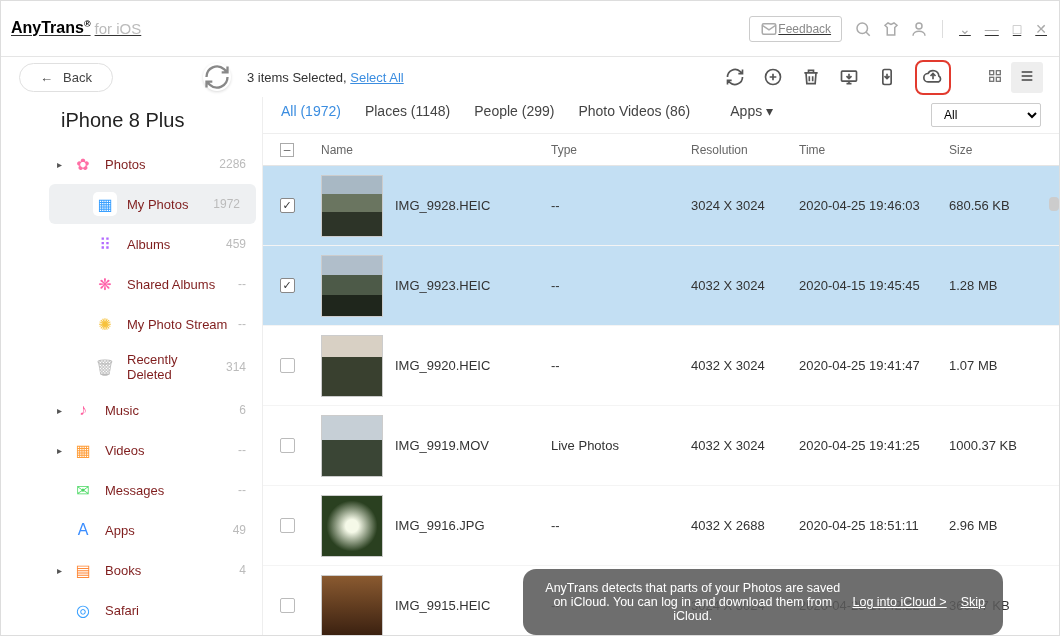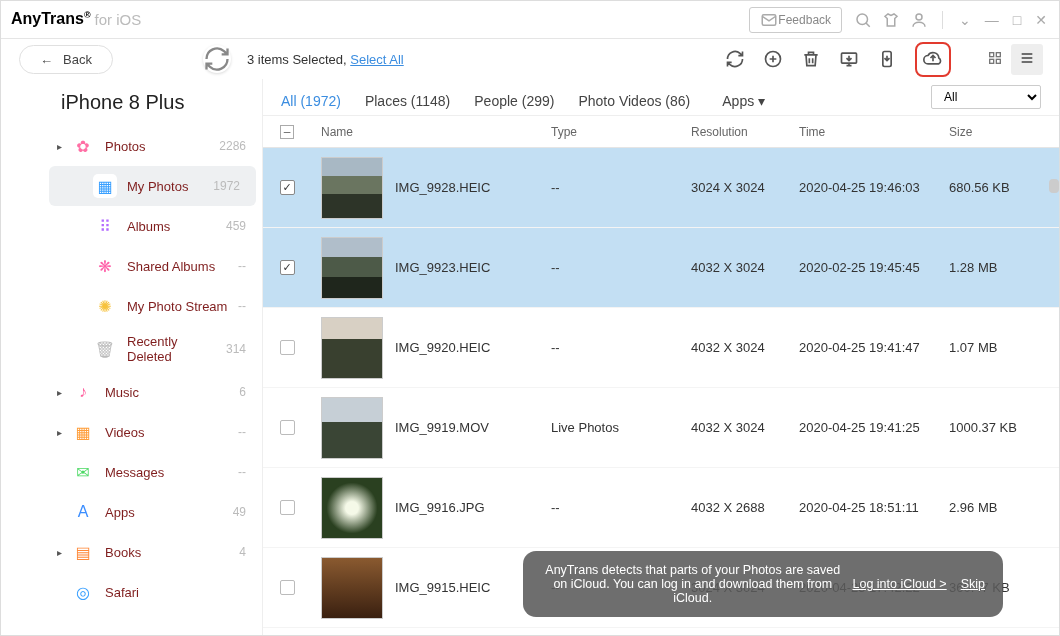--- a/index.html
+++ b/index.html
@@ -1,17 +1,17 @@
 <!DOCTYPE html>
 <html><head>
 <meta charset="utf-8">
 <style>
 * { box-sizing: border-box; margin: 0; padding: 0; }
 body { font-family: -apple-system, "Segoe UI", Arial, sans-serif; font-size: 13px; color: #333; background: #fff; width: 1060px; height: 636px; overflow: hidden; border: 1px solid #ddd; }
-.titlebar { height: 38px; display: flex; align-items: center; padding: 0 10px; border-bottom: 1px solid #e5e5e5; }
+.titlebar { height: 56px; display: flex; align-items: center; padding: 0 10px; border-bottom: 1px solid #e5e5e5; text-decoration: underline; }
 .app-title { font-size: 16px; font-weight: 600; color: #000; }
 .app-title sup { font-size: 9px; }
 .app-sub { color: #bbb; font-size: 15px; margin-left: 4px; }
 .tb-spacer { flex: 1; }
 .feedback-btn { display: flex; align-items: center; border: 1px solid #ccc; border-radius: 3px; padding: 3px 10px; color: #888; font-size: 12px; cursor: pointer; }
 .tb-icons { display: flex; align-items: center; gap: 10px; margin-left: 12px; }
 .tb-icon { width: 18px; height: 18px; color: #aaa; cursor: pointer; display: inline-flex; align-items: center; justify-content: center; }
 .tb-divider { width: 1px; height: 18px; background: #ddd; margin: 0 4px; }
 .win-ctrl { font-size: 14px; color: #aaa; cursor: pointer; padding: 0 2px; }
 
@@ -32,21 +32,21 @@
 .device-title { font-size: 20px; font-weight: 400; color: #222; padding: 6px 0 12px 18px; }
 .cat-item { display: flex; align-items: center; padding: 8px 16px 8px 14px; cursor: pointer; }
 .cat-item .arrow { width: 10px; font-size: 10px; color: #555; margin-right: 4px; }
 .cat-item .ico { width: 24px; height: 24px; margin-right: 10px; display: inline-flex; align-items: center; justify-content: center; border-radius: 5px; }
 .cat-item .label { flex: 1; color: #7f1d1d; }
 .cat-item .count { color: #bbb; font-size: 12px; }
 .cat-item.sub { padding-left: 36px; }
 .cat-item.selected { background: #eef0f2; border-radius: 6px; margin: 0 6px; padding-left: 30px; }
 
 .content { flex: 1; display: flex; flex-direction: column; position: relative; }
-.filter-tabs { display: flex; align-items: flex-end; padding: 6px 18px; gap: 32px; border-bottom: 1px solid #eee; }
+.filter-tabs { display: flex; align-items: flex-start; padding: 6px 18px; gap: 40px; border-bottom: 1px solid #eee; }
 .ftab { color: #444; cursor: pointer; font-size: 14px; }
 .ftab.active { color: #3b8de0; }
 .more-dd { font-size: 14px; color: #444; cursor: pointer; }
 .filter-dd { margin-left: auto; }
 .filter-dd select { border: 1px solid #ccc; padding: 3px 28px 3px 8px; font-size: 12px; background: #fff; border-radius: 2px; min-width: 110px; }
 
 .table-head { display: flex; align-items: center; border-bottom: 1px solid #e5e5e5; height: 32px; font-size: 12px; color: #666; }
 .col-chk { width: 48px; display: flex; justify-content: center; }
 .col-name { width: 240px; padding-left: 10px; }
 .col-type { width: 140px; }
@@ -300,21 +300,21 @@
         <div class="row sel">
           <div class="col-chk">
             <span class="chk-checked">✓</span>
           </div>
           <div class="col-name namecell">
             <div class="thumb" style="background:linear-gradient(#b0beca 32%, #4d5a48 32% 65%, #1f261c 65%);"></div>
             <span>IMG_9923.HEIC</span>
           </div>
           <div class="col-type">--</div>
           <div class="col-res">4032 X 3024</div>
-          <div class="col-time">2020-02-25 19:45:45</div>
+          <div class="col-time">2020-04-15 19:45:45</div>
           <div class="col-size">1.28 MB</div>
         </div>
         <div class="row">
           <div class="col-chk">
             <span class="chk-empty"></span>
           </div>
           <div class="col-name namecell">
             <div class="thumb" style="background:linear-gradient(#d8d0c4 35%, #39402f 35%);"></div>
             <span>IMG_9920.HEIC</span>
           </div>

